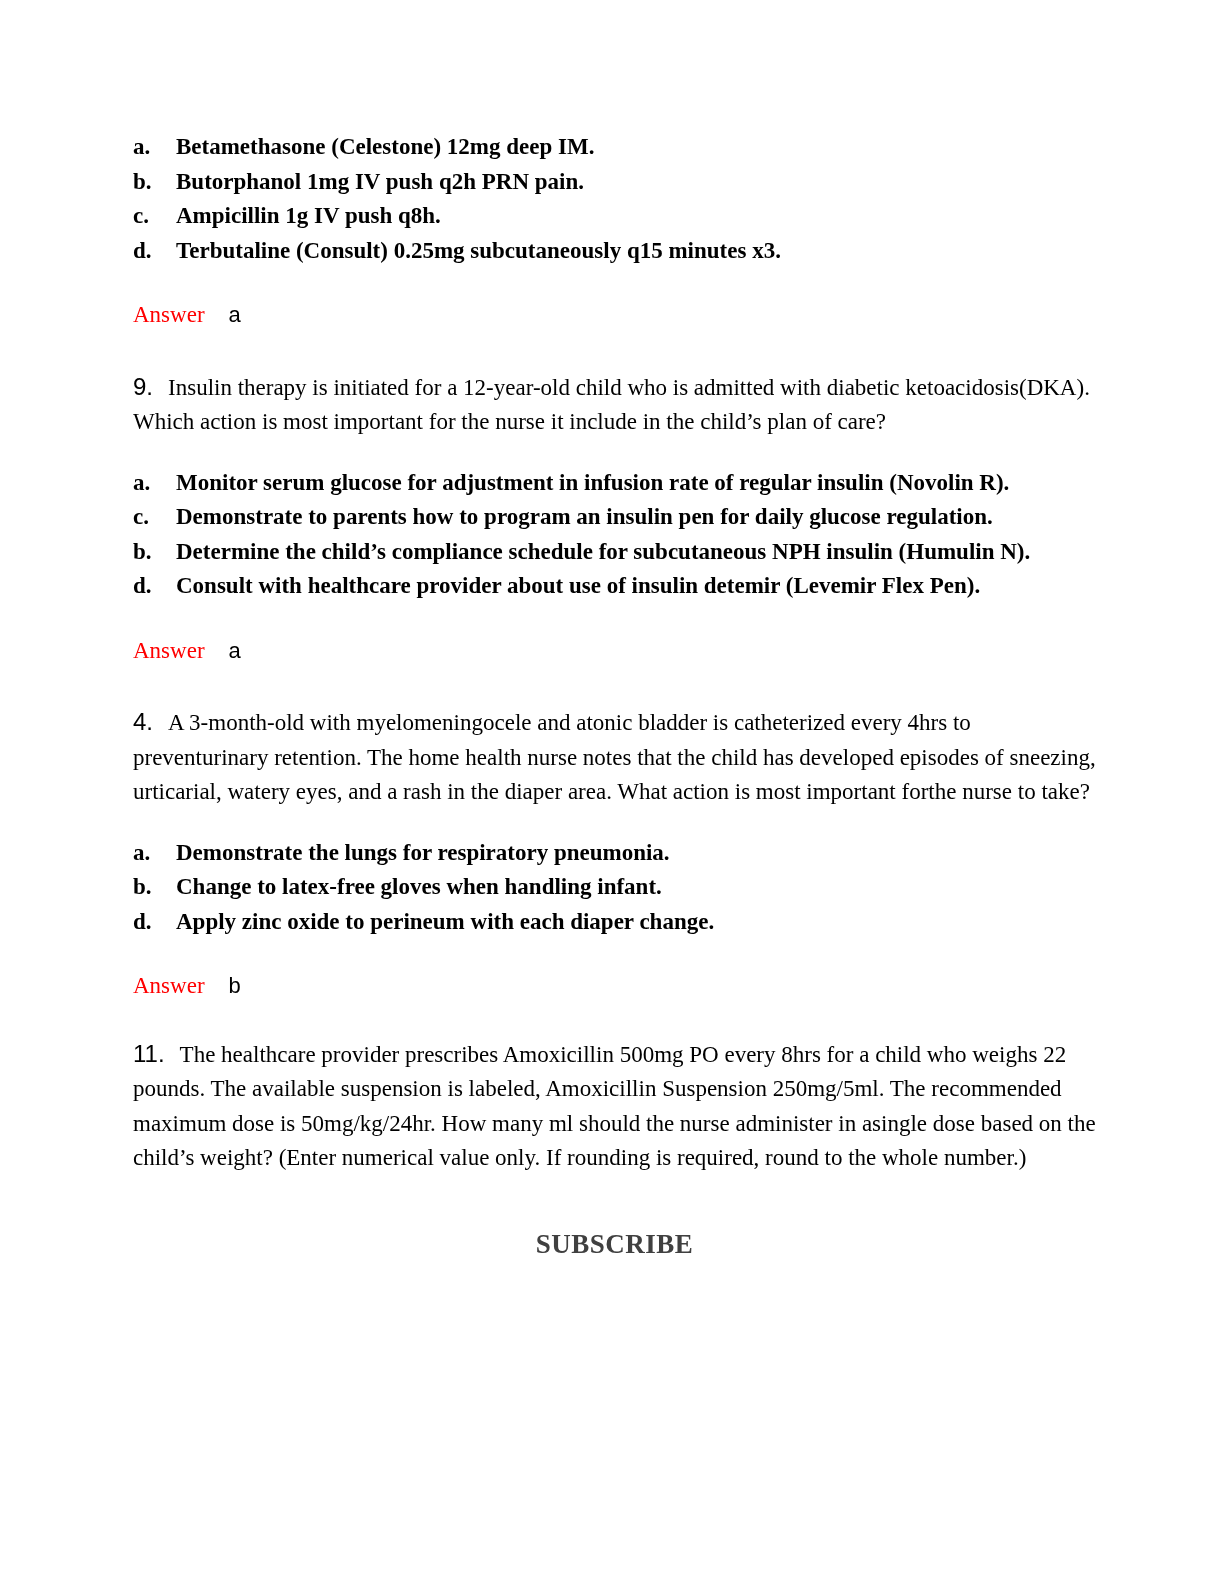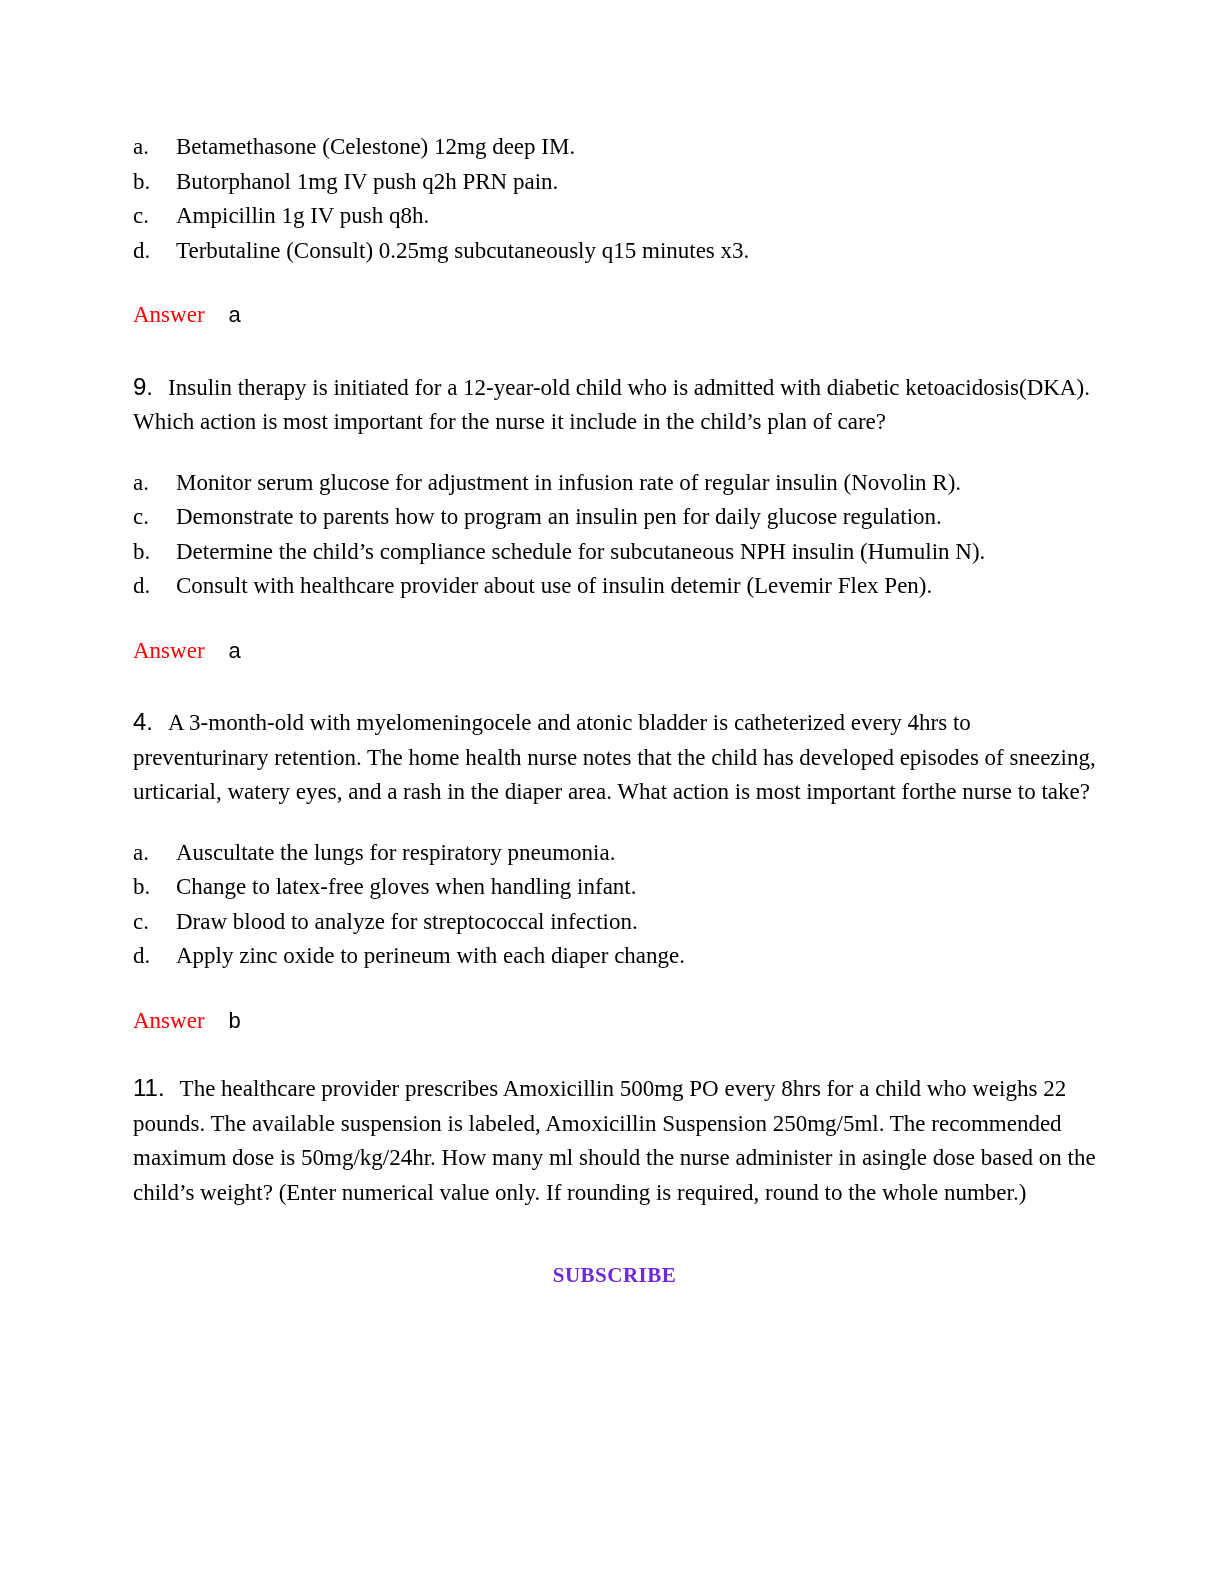--- a/index.html
+++ b/index.html
@@ -11,21 +11,21 @@
     font-family: "Liberation Serif", serif;
     font-size: 23px;
     line-height: 1.5;
   }
   .page {
     box-sizing: border-box;
     width: 1224px;
     min-height: 1584px;
     padding: 130px 128px 40px 133px;
   }
-  .option-row { margin: 0; }
+  .option-row { margin: 0; font-weight: bold; }
   .opt-letter {
     display: inline-block;
     width: 43px;
   }
   .answer-row { margin-top: 30px; }
   .answer-label {
     color: #ff0000;
     font-weight: normal;
   }
   .answer-value {
@@ -39,23 +39,23 @@
     font-family: "Liberation Sans", sans-serif;
     font-size: 24px;
     margin-right: 15px;
   }
   .options-list { margin-top: 26px; }
   .footer {
     margin-top: 48px;
     text-align: center;
   }
   .subscribe {
-    color: #6d28d9;
+    color: #404040;
     font-weight: bold;
-    font-size: 21px;
+    font-size: 27px;
     text-decoration: none;
     letter-spacing: 0.5px;
     cursor: pointer;
   }
 </style>
 </head>
 <body>
 
 <div class="page">
 
@@ -100,27 +100,24 @@
       <span class="answer-label">Answer</span><span class="answer-value">a</span>
     </div>
   </div>
 
   <div class="question-block">
     <div class="question-text">
       <span class="qnum">4.</span><span>A 3-month-old with myelomeningocele and atonic bladder is catheterized every 4hrs to preventurinary retention. The home health nurse notes that the child has developed episodes of sneezing, urticarial, watery eyes, and a rash in the diaper area. What action is most important forthe nurse to take?</span>
     </div>
     <div class="options-list">
       <div class="option-row">
-        <span class="opt-letter">a.</span><span class="opt-text">Auscultate the lungs for respiratory pneumonia.</span>
+        <span class="opt-letter">a.</span><span class="opt-text">Demonstrate the lungs for respiratory pneumonia.</span>
       </div>
       <div class="option-row">
         <span class="opt-letter">b.</span><span class="opt-text">Change to latex-free gloves when handling infant.</span>
-      </div>
-      <div class="option-row">
-        <span class="opt-letter">c.</span><span class="opt-text">Draw blood to analyze for streptococcal infection.</span>
       </div>
       <div class="option-row">
         <span class="opt-letter">d.</span><span class="opt-text">Apply zinc oxide to perineum with each diaper change.</span>
       </div>
     </div>
     <div class="answer-row">
       <span class="answer-label">Answer</span><span class="answer-value">b</span>
     </div>
   </div>
 

